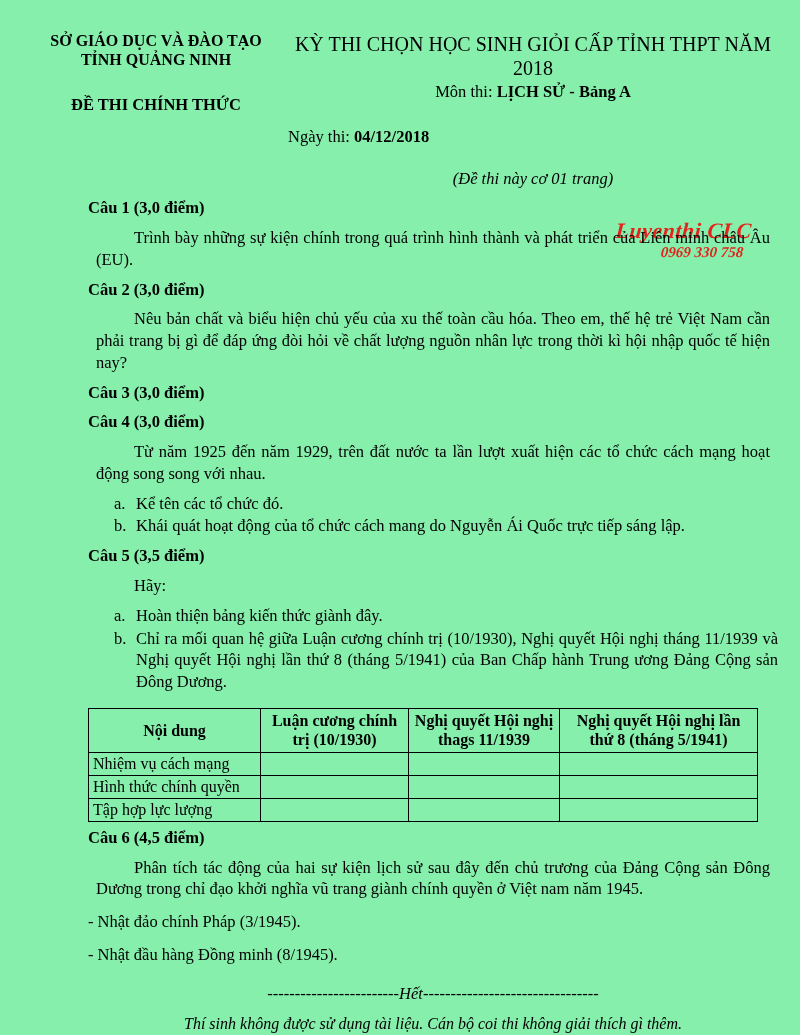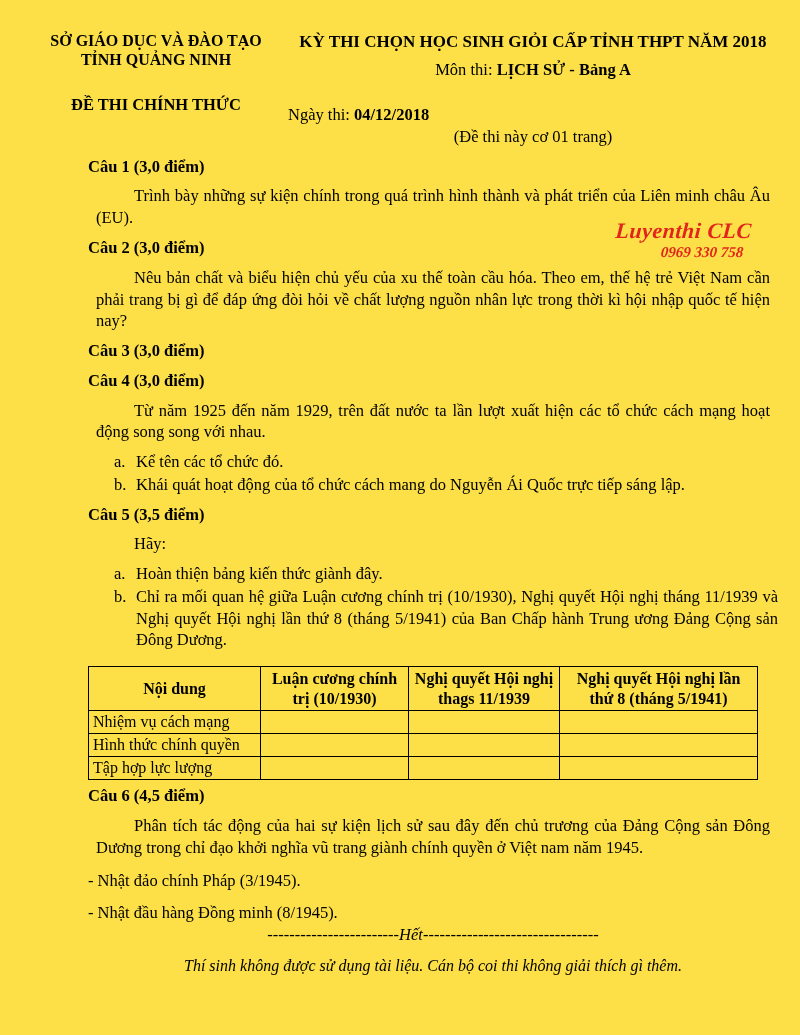--- a/index.html
+++ b/index.html
@@ -1,40 +1,40 @@
 <!DOCTYPE html>
 <html><head>
 <meta charset="utf-8">
 <style>
   html,body{margin:0;padding:0;background:#fff;}
   .page{
     position:relative;
     width:800px;height:1035px;
     margin:0 auto;
-    background:#fde047;
+    background:#86efac;
     color:#000;
     font-family:"Liberation Serif","DejaVu Serif",serif;
     font-size:16.5px;
     line-height:1.32;
     box-sizing:border-box;
     padding:32px 22px 0 40px;
     overflow:hidden;
   }
   .bold{font-weight:bold;}
   
   .header{display:flex;align-items:flex-start;}
   .header-left{width:232px;text-align:center;flex:0 0 auto;}
   .org{font-weight:bold;font-size:16px;line-height:1.18;}
   .exam-label{font-weight:bold;font-size:16.5px;margin-top:24px;}
   .header-right{flex:1 1 auto;margin-left:16px;}
-  .title{font-weight:bold;font-size:17px;text-align:center;line-height:1.2;}
-  .subject{text-align:center;margin-top:7px;}
+  .title{font-weight:normal;font-size:20px;text-align:center;line-height:1.2;}
+  .subject{text-align:center;margin-top:1px;}
   .date-line{margin-top:23px;}
   .duration{font-style:italic;border-bottom:1.6px solid #000;padding-bottom:2px;}
-  .page-note{text-align:center;margin-top:0;}
+  .page-note{font-style:italic;text-align:center;margin-top:20px;}
   
   .watermark{
     position:absolute;top:216px;right:12px;width:210px;
     text-align:center;font-style:italic;font-weight:bold;
     transform:skewX(-4deg);
   }
   .wm-brand{font-size:22px;letter-spacing:.5px;}
   .wm-phone{font-size:15px;margin-top:-2px;padding-left:40px;}
   
   .content{margin-left:48px;position:relative;}
@@ -49,21 +49,21 @@
   table.k-table{border-collapse:collapse;margin-top:15px;table-layout:fixed;}
   table.k-table th,table.k-table td{
     border:1.6px solid #000;
     padding:0 4px;
     font-size:16px;
   }
   table.k-table th{font-weight:bold;text-align:center;line-height:1.22;padding:2px 4px;}
   table.k-table td{height:22px;line-height:22px;}
   .col-1{width:172px;} .col-2{width:148px;} .col-3{width:151px;} .col-4{width:198px;}
   
-  .end-line{text-align:center;font-style:italic;}
+  .end-line{text-align:center;font-style:italic;margin-top:17px;}
   .footer-note{text-align:center;font-style:italic;margin-top:9px;font-size:16px;}
 </style>
 </head>
 <body>
 
 <div class="page">
 
   <div class="header">
     <div class="header-left">
       <div class="org">SỞ GIÁO DỤC VÀ ĐÀO TẠO</div>

